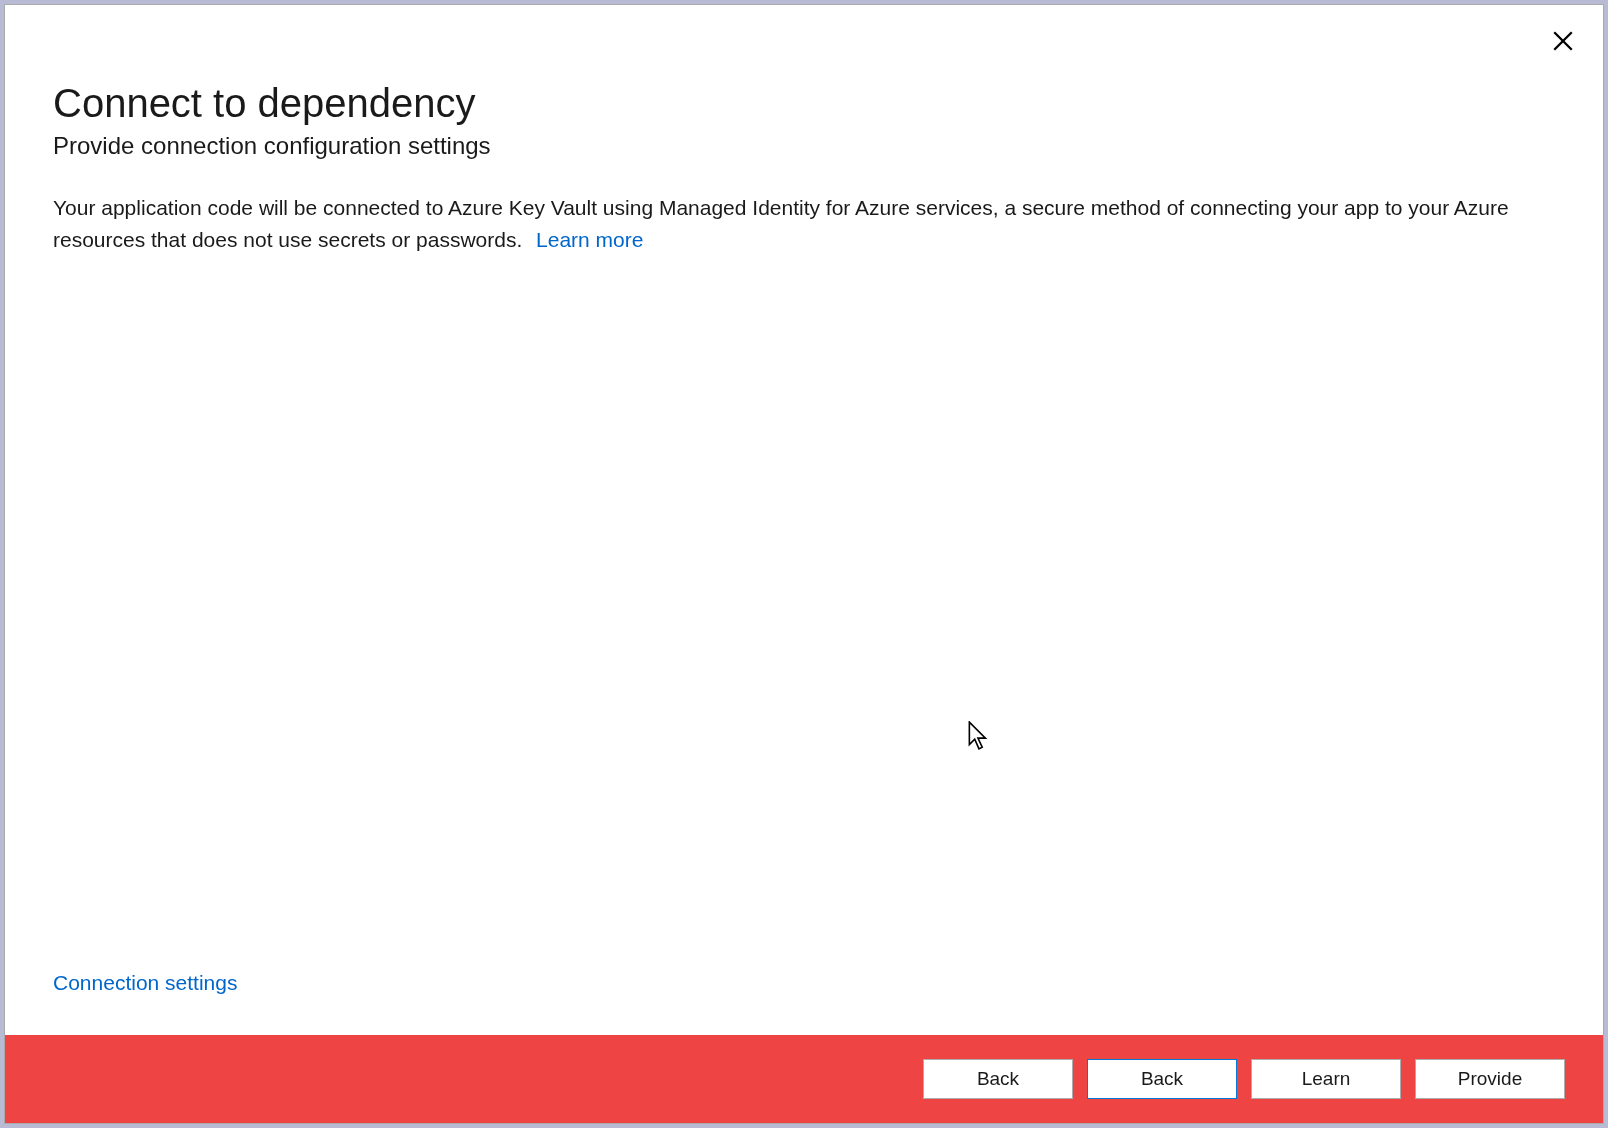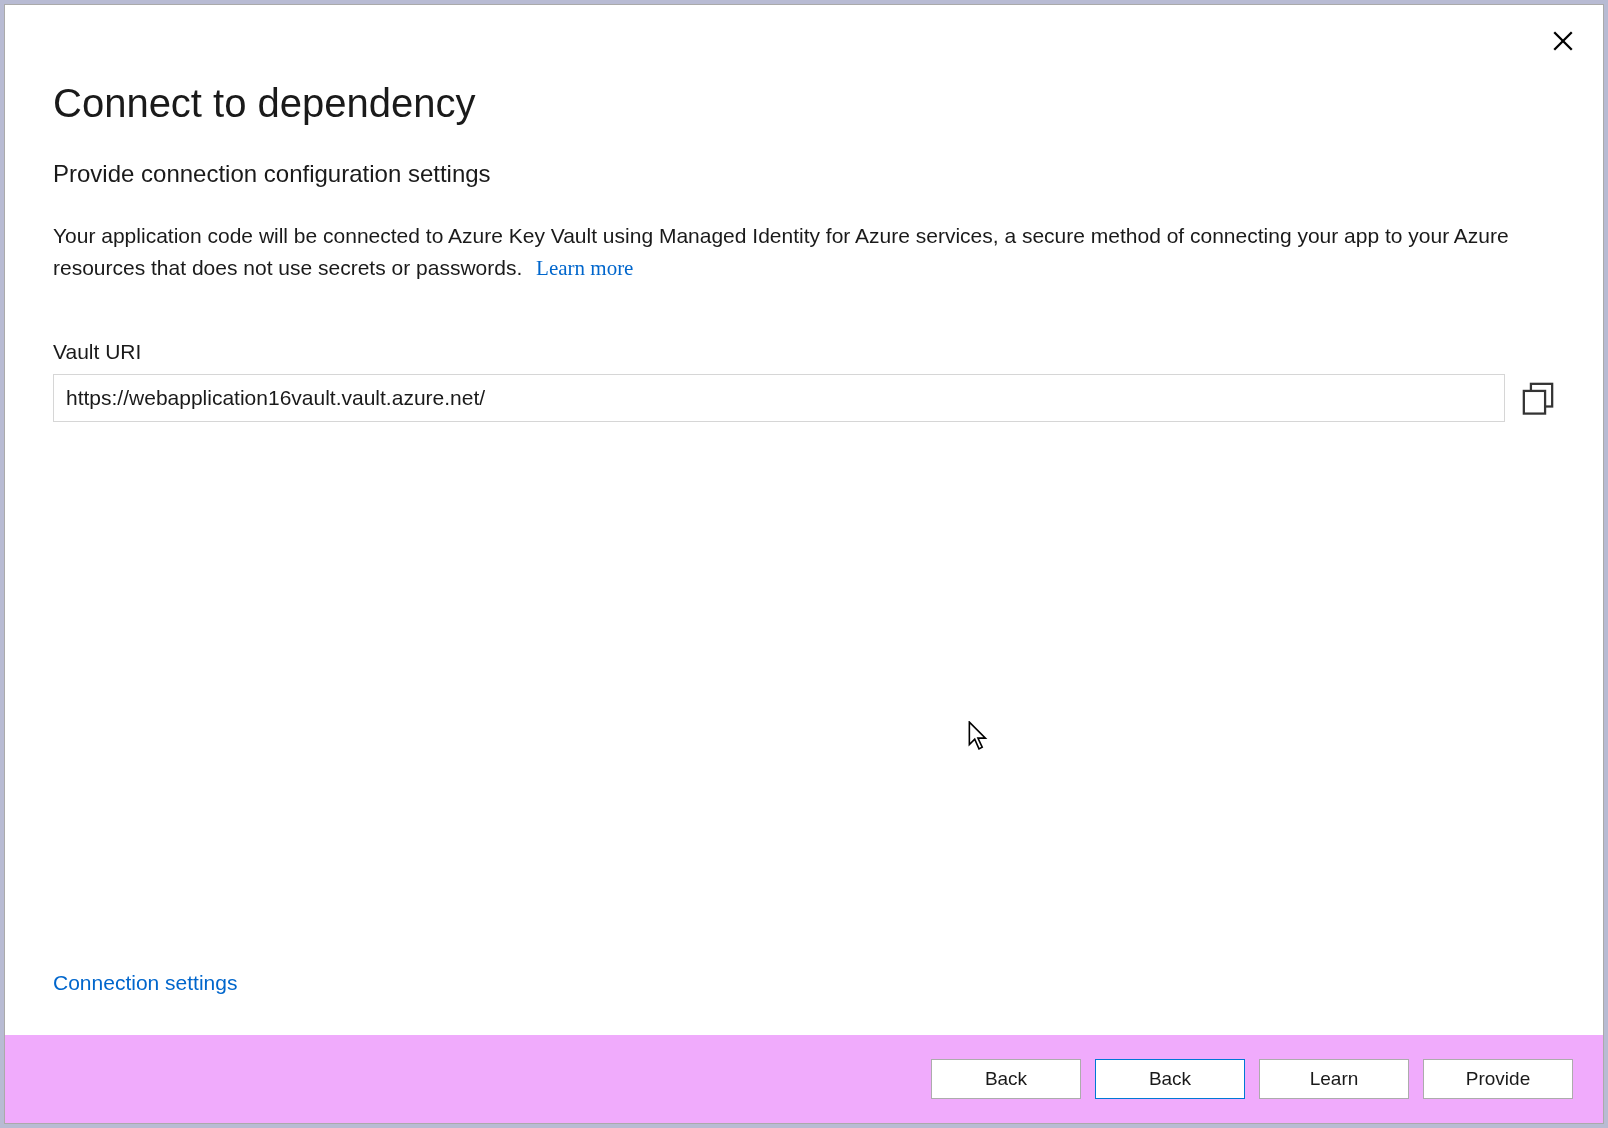--- a/index.html
+++ b/index.html
@@ -41,39 +41,38 @@
     .content {
       padding: 76px 48px 20px 48px;
       flex: 1;
       display: flex;
       flex-direction: column;
     }
     .title {
       font-size: 40px;
       font-weight: 350;
       color: #1a1a1a;
-      margin-bottom: 34px;
+      margin-bottom: 6px;
     }
     .subtitle {
       font-size: 24px;
       font-weight: 400;
       color: #1a1a1a;
       margin-bottom: 32px;
     }
     .description {
       font-size: 21px;
       color: #1a1a1a;
       line-height: 1.5;
       margin-bottom: 56px;
     }
     .description a {
       color: #0066cc;
       text-decoration: none;
       margin-left: 8px;
-      font-family: Liberation Serif, serif;
     }
     .field-group {
       margin-bottom: 42px;
     }
     .field-label-row {
       display: flex;
       align-items: center;
       margin-bottom: 10px;
     }
     .field-label {
@@ -144,22 +143,22 @@
     }
     .additional-link {
       font-size: 21px;
       color: #0066cc;
       text-decoration: none;
       cursor: pointer;
       margin-bottom: 20px;
       display: inline-block;
     }
     .footer {
-      background: #f0abfc;
-      padding: 24px 30px;
+      background: #ef4444;
+      padding: 24px 38px;
       display: flex;
       justify-content: flex-end;
       gap: 14px;
     }
     .footer button {
       width: 150px;
       height: 40px;
       font-size: 19px;
       font-family: inherit;
       background: #ffffff;
@@ -193,34 +192,20 @@
   <div class="content">
     <h1 class="title">Connect to dependency</h1>
     <div class="subtitle">Provide connection configuration settings</div>
 
     <div class="description">
       <span>Your application code will be connected to Azure Key Vault using Managed Identity for Azure services, a secure method of connecting your app to your Azure resources that does not use secrets or passwords.</span>
       <a href="#">Learn more</a>
     </div>
 
 
-    <div class="field-group">
-      <div class="field-label-row">
-        <span class="field-label">Vault URI</span>
-      </div>
-      <div class="uri-row">
-        <input type="text" class="readonly-input" readonly="" value="https://webapplication16vault.vault.azure.net/" style="">
-        <div class="copy-btn">
-          <svg viewBox="0 0 24 24">
-            <rect x="7" y="2" width="15" height="16" fill="none" stroke="#333" stroke-width="1.6"></rect>
-            <rect x="2" y="7" width="15" height="16" fill="#fff" stroke="#333" stroke-width="1.6"></rect>
-          </svg>
-        </div>
-      </div>
-    </div>
 
     <div class="spacer"></div>
 
     <a class="additional-link">Connection settings</a>
   </div>
 
   <div class="footer">
     <button>Back</button>
     <button class="primary">Back</button>
     <button>Learn</button>

